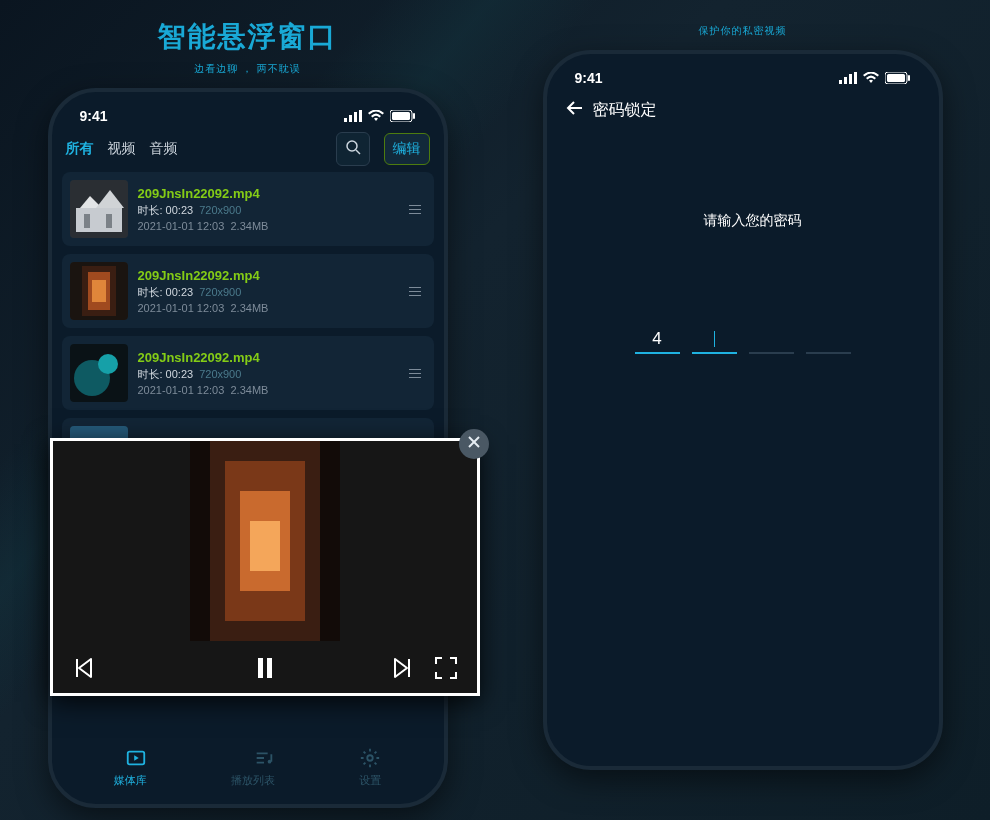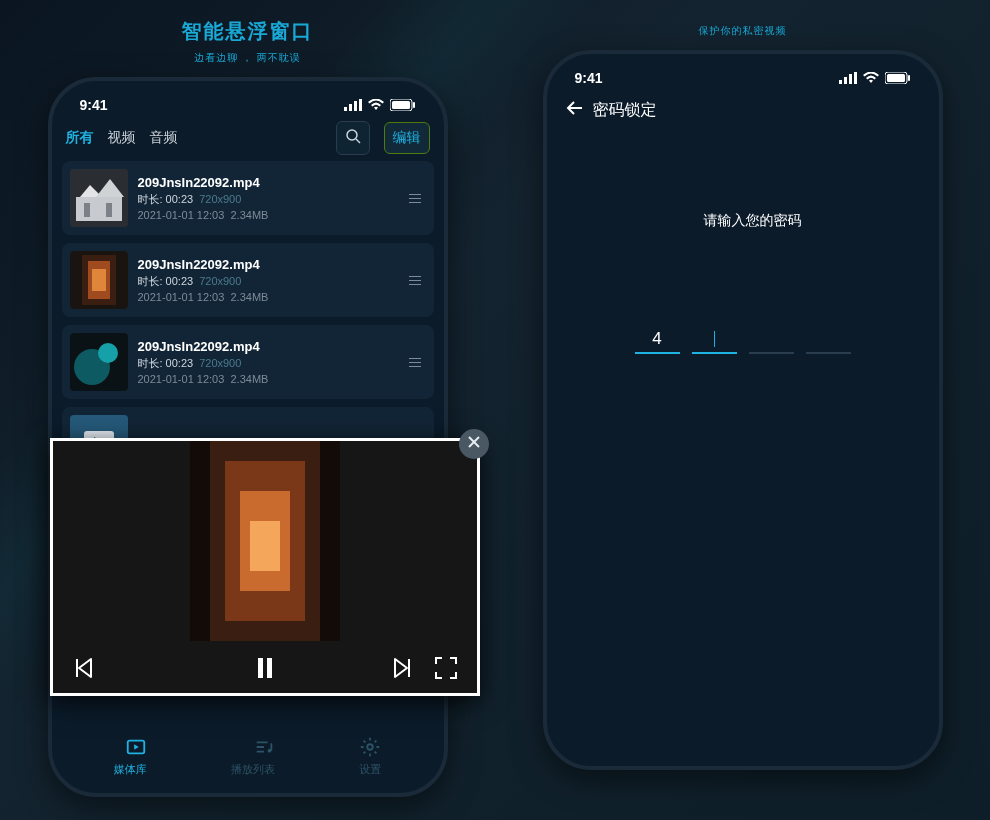--- a/index.html
+++ b/index.html
@@ -25,21 +25,21 @@
   .panel {
     width: 495px;
     height: 820px;
     position: relative;
     display: flex;
     flex-direction: column;
     align-items: center;
     padding-top: 18px;
   }
   .feature-title {
-    font-size: 20px;
+    font-size: 28px;
     font-weight: 700;
     color: #19a9d6;
     letter-spacing: 2px;
   }
   .feature-sub {
     font-size: 10px;
     color: #19a9d6;
     margin-top: 6px;
     letter-spacing: 1px;
   }
@@ -104,21 +104,21 @@
     width: 58px; height: 58px;
     background: #1a3042;
     border-radius: 4px;
     flex-shrink: 0;
     display:flex;align-items:center;justify-content:center;
     overflow:hidden;
     position:relative;
   }
   .thumb svg { width:100%; height:100%; }
   .file-meta { flex: 1; display: flex; flex-direction: column; gap: 2px; }
-  .file-name { font-size: 13px; font-weight: 600; color: #ffffff; }
+  .file-name { font-size: 13px; font-weight: 600; color: #84cc16; }
   .row2 { font-size: 11px; }
   .row2 .dur { color: #d0d7de; }
   .row2 .res { color: #4b7a8c; margin-left: 6px; }
   .row3 { font-size: 11px; color: #7d8b99; }
   .more-dots { width: 22px; color: #7d8b99; display:flex; flex-direction:column; gap:3px; align-items:center; }
   .more-dots span { width:12px; height:1px; background:#7d8b99; display:block; }
   .bottom-tabs {
     height: 64px;
     display: flex;
     align-items: center;

